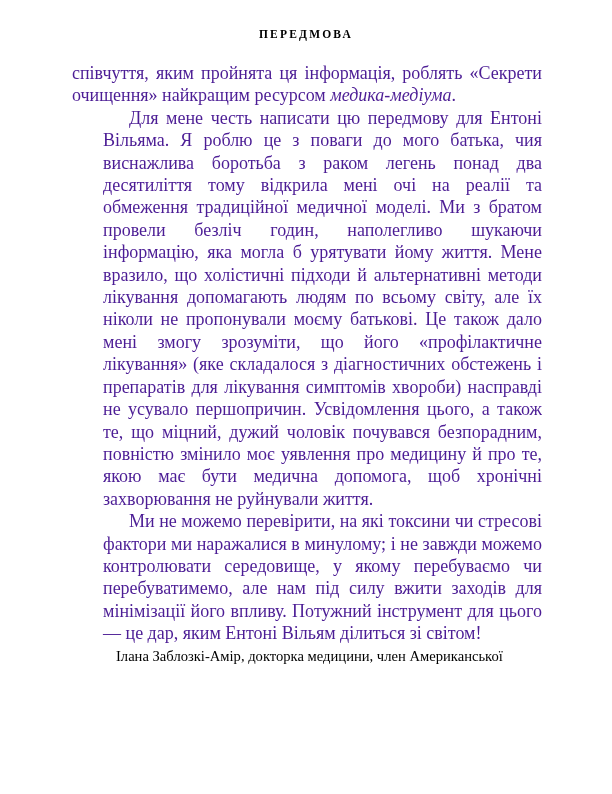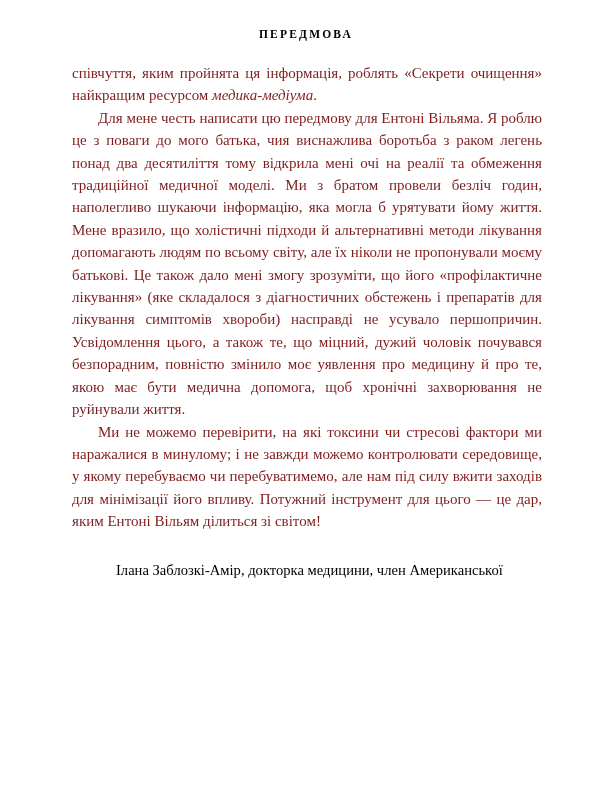--- a/index.html
+++ b/index.html
@@ -34,32 +34,32 @@
     color: #000000;
   }
   .body-block {
     position: absolute;
     top: 62px;
     left: 72px;
     width: 470px;
   }
   p.para {
     margin: 0;
-    font-size: 15px;
+    font-size: 18px;
     line-height: 22.4px;
     text-align: justify;
     text-justify: inter-word;
     hyphens: manual;
-    color: #7f1d1d;
+    color: #4c1d95;
   }
   p.indent {
     text-indent: 26px;
+    margin-left: 31px;
   }
   .sig-block {
-    margin-top: 26px;
   }
   p.sig {
     margin: 0;
     font-size: 14.6px;
     line-height: 22.4px;
     text-align: justify;
     color: #000000;
     padding-left: 44px;
     text-indent: 0;
   }

